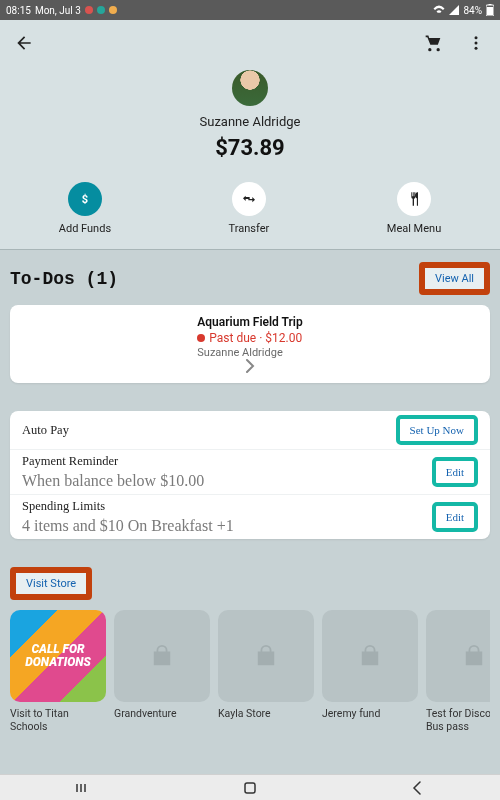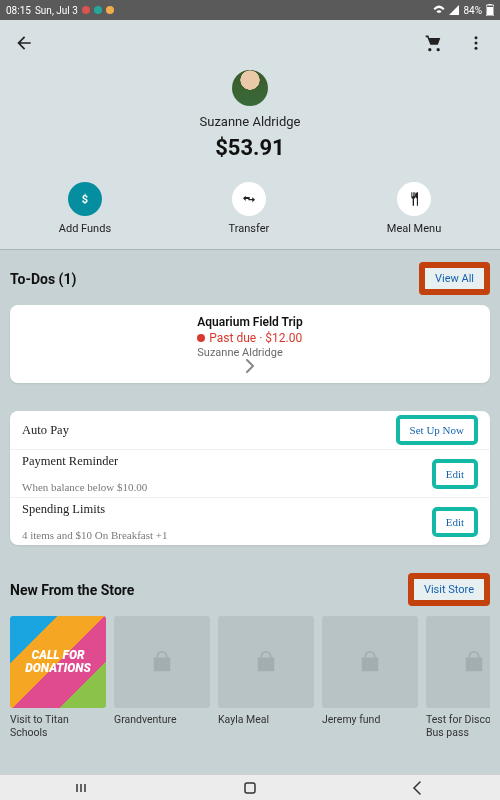--- a/index.html
+++ b/index.html
@@ -72,21 +72,21 @@
   }
   .action.primary .circle { background:#058da0; color:#fff; }
   
   .section {
     padding: 12px 10px 16px;
   }
   .section-header {
     display:flex; align-items:center; justify-content:space-between;
     margin-bottom:10px;
   }
-  .section-title { font-size:14px; font-weight:700; color:#111; }
+  .section-title { font-size:18px; font-weight:700; color:#111;font-family:Liberation Mono, monospace; }
   .btn-outline {
     font-size:11px;
     color:#1563b0;
     background:#e8eff1;
     border:6px solid #c2410c;
     padding:4px 10px;
     border-radius:4px;
     cursor:pointer;
   }
   .card {
@@ -108,42 +108,42 @@
   
   .settings-card { }
   .setting-row {
     padding:4px 12px;
     display:flex; align-items:center; justify-content:space-between;
     border-top:1px solid #eef1f2;
     font-family:Liberation Serif, serif;
   }
   .setting-row:first-child { border-top:none; }
   .setting-row .st { font-size:12.5px; color:#222; }
-  .setting-row .sd { font-size:11px; color:#7a7a7a; margin-top:12px;}
+  .setting-row .sd { font-size:16px; color:#7a7a7a; margin-top:3px;}
   .btn-pill {
     font-size:11px;
     color:#1563b0;
     border:4px solid #14b8a6;
     background:#fff;
     padding:5px 10px;
     border-radius:5px;
     cursor:pointer;
     white-space:nowrap;
   }
   
   .store-row { display:flex; gap:8px; overflow:hidden;}
   .store-item {
     width:96px;
     flex-shrink: 0;
     display:flex; flex-direction:column; cursor:pointer;
   }
   .store-tile {
     width:96px; height:92px;
     background:#b8c3c5;
-    border-radius:3px;
+    border-radius:10px;
     display:flex;align-items:center;justify-content:center;
   }
   .store-tile.donate {
     background: linear-gradient(135deg, #1aa4e0 0 25%, #f5a623 25% 50%, #e04a8e 50% 75%, #8bc34a 75%);
     color:#fff;
     font-weight:900;
     font-size:12px;
     text-align:center;
     line-height:1.05;
     padding:6px;
@@ -161,21 +161,21 @@
   }
   .nav-btn { width:18px; height:18px; display:flex;align-items:center;justify-content:center; color:#333; cursor:pointer;}
   svg { display:block; }
 </style>
 </head>
 <body>
 
 <div class="statusbar">
   <div class="left">
     <span>08:15</span>
-    <span>Sun, Jul 3</span>
+    <span>Mon, Jul 3</span>
     <span class="stat-dot red"></span>
     <span class="stat-dot teal"></span>
     <span class="stat-dot yellow"></span>
   </div>
   <div class="right">
     <span>
       <svg width="12" height="10" viewBox="0 0 24 18">
           <path d="M1 6 Q12 -6 23 6 L20 9 Q12 1 4 9 Z M7 12 Q12 7 17 12 L14 15 Q12 13 10 15 Z" fill="#fff"></path>
         </svg>
     </span>
@@ -213,21 +213,21 @@
           <circle cx="12" cy="12" r="2" fill="#222"></circle>
           <circle cx="12" cy="19" r="2" fill="#222"></circle>
         </svg>
     </div>
   </div>
 </div>
 
 <div class="profile">
   <div class="avatar"></div>
   <div class="name">Suzanne Aldridge</div>
-  <div class="balance">$53.91</div>
+  <div class="balance">$73.89</div>
 </div>
 
 <div class="actions">
   <div class="action primary">
     <div class="circle">
         <span>$</span>
       </div>
     <span>Add Funds</span>
   </div>
   <div class="action">
@@ -294,21 +294,20 @@
         <div class="st">Spending Limits</div>
         <div class="sd">4 items and $10 On Breakfast +1</div>
       </div>
       <div class="btn-pill">Edit</div>
     </div>
   </div>
 </div>
 
 <div class="section" style="padding-bottom:34px;">
   <div class="section-header">
-    <div class="section-title">New From the Store</div>
     <div class="btn-outline">Visit Store</div>
   </div>
   <div class="store-row">
     <div class="store-item">
       <div class="store-tile donate">CALL FOR DONATIONS</div>
       <div class="store-label">Visit to Titan Schools</div>
     </div>
     <div class="store-item">
       <div class="store-tile">
         <span class="bag-icon">
@@ -320,21 +319,21 @@
       <div class="store-label">Grandventure</div>
     </div>
     <div class="store-item">
       <div class="store-tile">
         <span class="bag-icon">
             <svg width="22" height="22" viewBox="0 0 24 24">
               <path d="M6 7V6a6 6 0 0 1 12 0v1h3v15H3V7zm2 0h8V6a4 4 0 0 0-8 0z" fill="#7e8a8c"></path>
             </svg>
           </span>
       </div>
-      <div class="store-label">Kayla Meal</div>
+      <div class="store-label">Kayla Store</div>
     </div>
     <div class="store-item">
       <div class="store-tile">
         <span class="bag-icon">
             <svg width="22" height="22" viewBox="0 0 24 24">
               <path d="M6 7V6a6 6 0 0 1 12 0v1h3v15H3V7zm2 0h8V6a4 4 0 0 0-8 0z" fill="#7e8a8c"></path>
             </svg>
           </span>
       </div>
       <div class="store-label">Jeremy fund</div>

